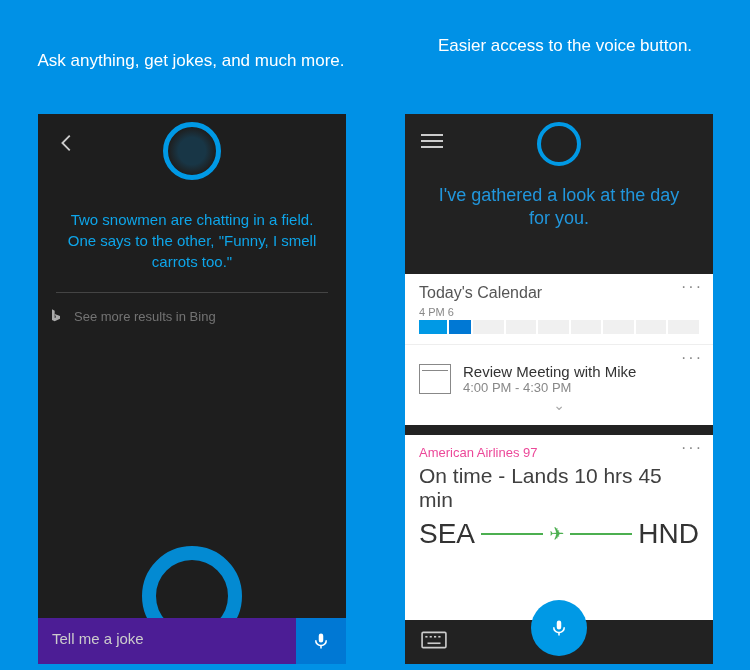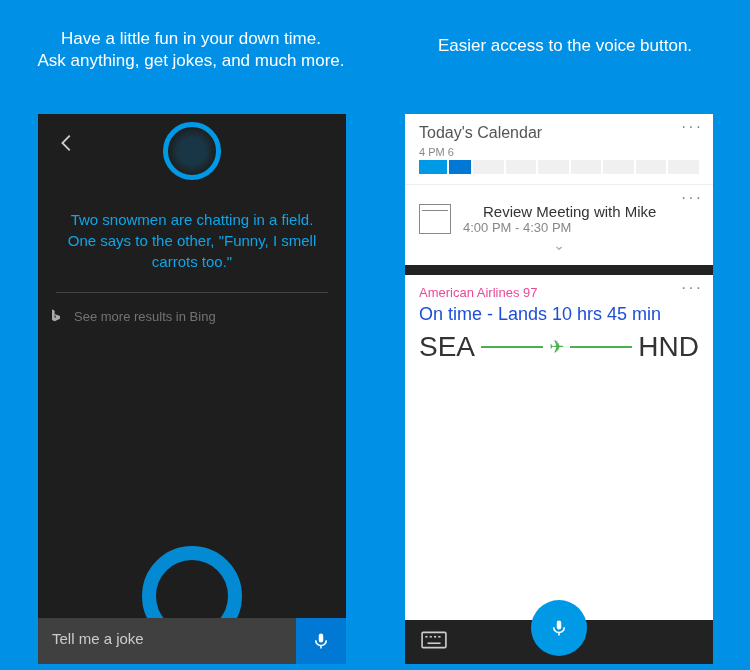--- a/index.html
+++ b/index.html
@@ -92,21 +92,21 @@
     bottom: 18px; left: 50%;
     transform: translateX(-50%);
     width: 100px; height: 100px;
     border: 14px solid rgba(0,150,230,0.9);
     border-radius: 50%;
   }
   .input-bar {
     position: absolute;
     bottom: 0; left: 0; right: 0;
     height: 46px;
-    background: #404040;
+    background: #4c1d95;
     display: flex;
     align-items: stretch;
   }
   .input-text {
     flex: 1;
     color: #ccc;
     font-size: 15px;
     padding: 12px 14px;
   }
   .mic-btn {
@@ -189,26 +189,26 @@
     position: relative;
     flex-shrink: 0;
   }
   .cal-icon::before {
     content: '';
     position: absolute;
     top: 5px; left: 2px; right: 2px;
     height: 1px;
     background: #888;
   }
-  .meeting-title { color: #333; font-size: 15px; margin-left: 20px; }
+  .meeting-title { color: #333; font-size: 15px; }
   .meeting-time { color: #888; font-size: 13px; }
   .expand { text-align: center; color: #aaa; font-size: 14px; padding: 2px 0; cursor: pointer;}
   .gap-bar { background: #222; height: 10px; }
   .flight-airline { color: #ec4899; font-size: 13px; margin-bottom: 4px; }
-  .flight-status { color: #1d4ed8; font-size: 18px; margin-bottom: 6px; }
+  .flight-status { color: #404040; font-size: 21px; margin-bottom: 6px; }
   .flight-route {
     display: flex;
     align-items: center;
     font-size: 28px;
     font-weight: 300;
     color: #333;
     gap: 6px;
   }
   .route-line { flex: 1; height: 2px; background: #4caf50; }
   .plane-icon { color: #4caf50; font-size: 18px; }
@@ -233,21 +233,21 @@
     display: flex;
     align-items: center;
     justify-content: center;
     cursor: pointer;
   }
 </style>
 </head>
 <body>
 
 <div class="caption caption-left">
-  <span>Have a little fun in your down time.</span><br>
+  <br>
   <span>Ask anything, get jokes, and much more.</span>
 </div>
 <div class="caption caption-right">
   <span>Easier access to the voice button.</span>
 </div>
 
 <div class="phone phone-left">
   <div class="pl-header">
     <div class="back-arrow">
       <svg viewBox="0 0 24 24" width="22" height="22" fill="none" stroke="#ccc" stroke-width="2">
@@ -274,20 +274,32 @@
     <div class="input-text">Tell me a joke</div>
     <div class="mic-btn">
       <svg class="mic-svg" viewBox="0 0 24 24">
           <path d="M12 2a3 3 0 0 0-3 3v6a3 3 0 0 0 6 0V5a3 3 0 0 0-3-3zm6 9a6 6 0 0 1-12 0H4a8 8 0 0 0 7 7.9V22h2v-3.1A8 8 0 0 0 20 11h-2z"></path>
         </svg>
     </div>
   </div>
 </div>
 
 <div class="phone phone-right">
+  <div class="pr-header">
+    <div class="hamburger">
+        <div></div>
+        <div></div>
+        <div></div>
+      </div>
+    <div class="cortana-ring-sm"></div>
+    <div class="pr-text">
+      <span>I've gathered a look at the day</span><br>
+      <span>for you.</span>
+    </div>
+  </div>
 
   <div class="card" style="border-top:none;">
     <div class="card-dots">···</div>
     <div class="cal-title">Today's Calendar</div>
     <div class="cal-time">4 PM  6</div>
     <div class="cal-slots">
       <div class="slot busy1"></div>
         <div class="slot busy2"></div>
       <div class="slot"></div>
         <div class="slot"></div>

